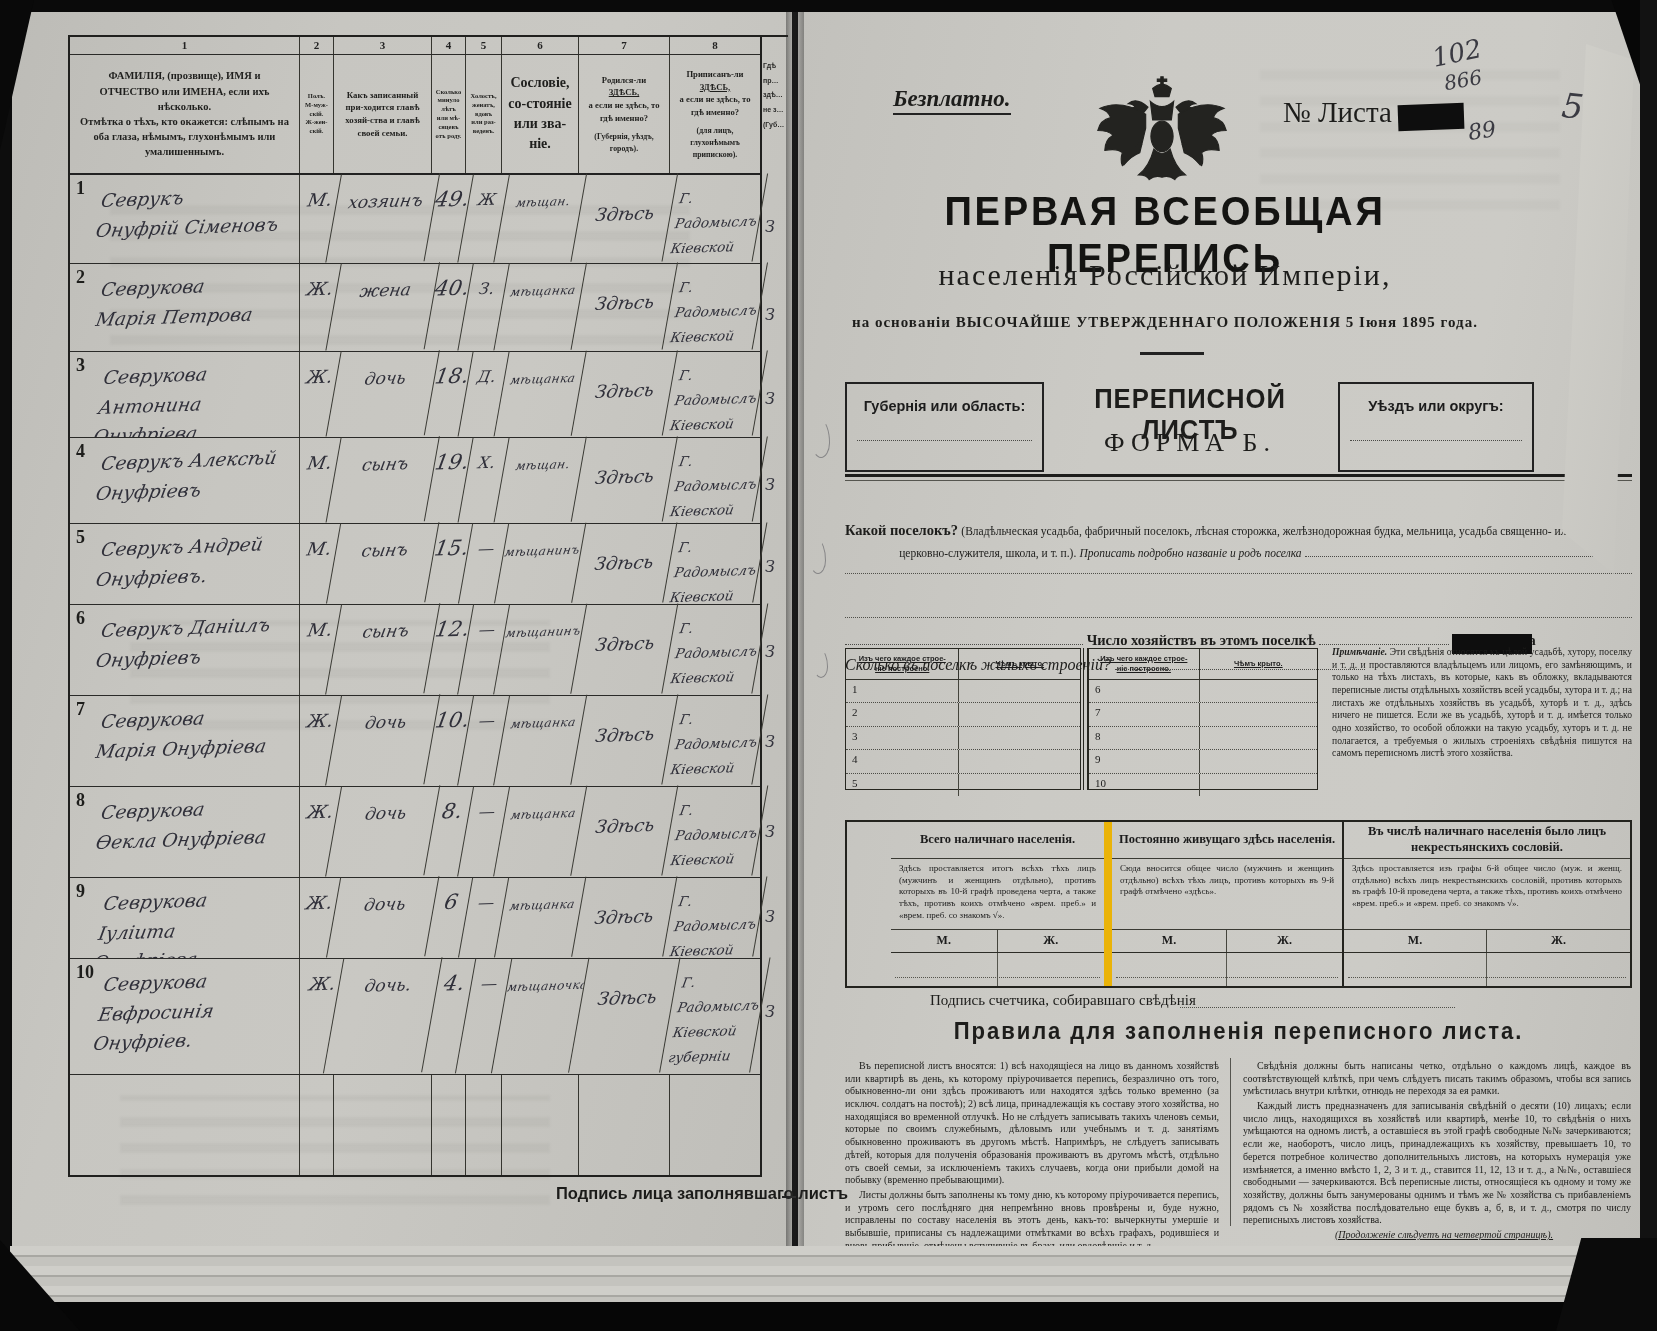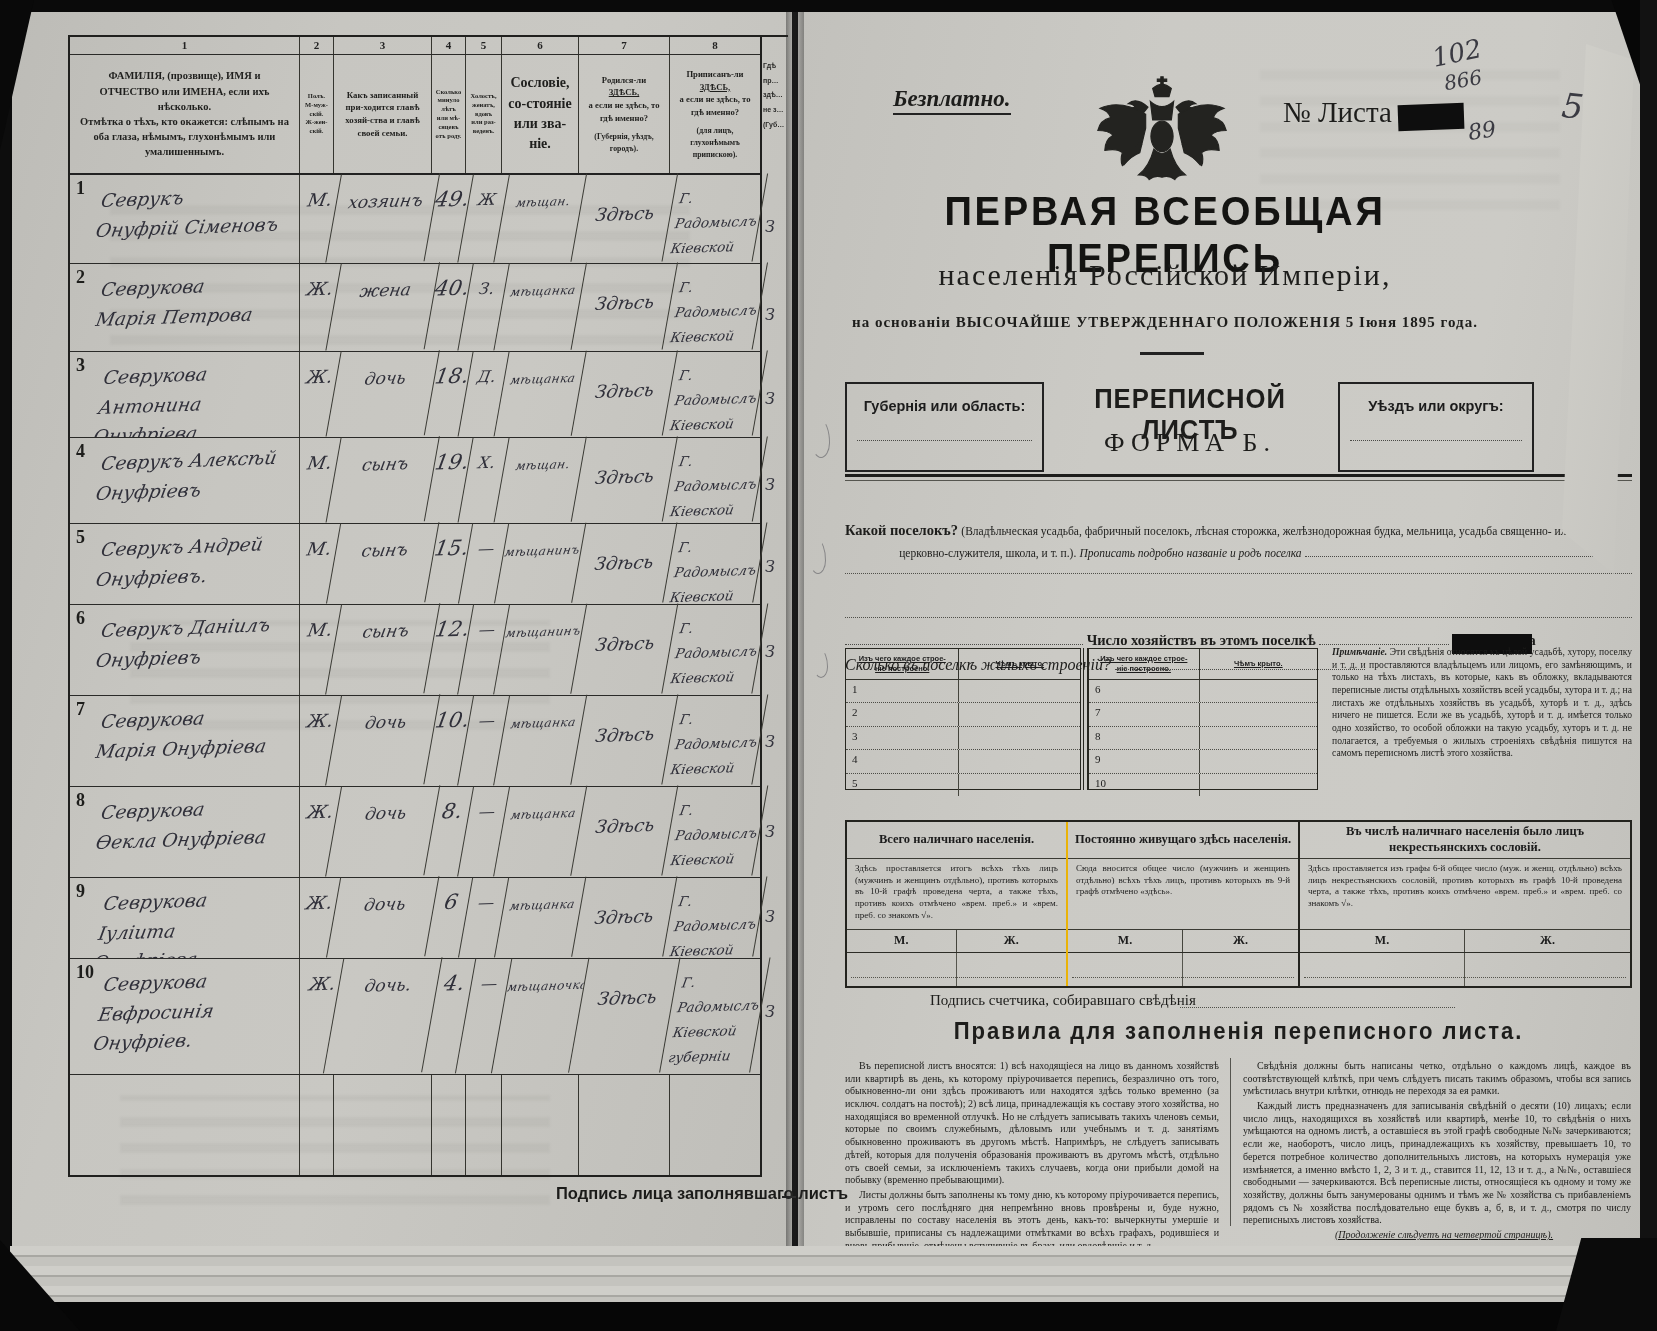--- a/index.html
+++ b/index.html
@@ -115,21 +115,21 @@
   .brow:last-child{border-bottom:none;}
   .brown{width:48.5%;border-right:1.1px solid #44443c;padding:3px 0 0 6px;box-sizing:border-box;}
   .bdbl{position:absolute;left:237.5px;top:0;width:3px;height:142px;border-left:1.4px solid #26261f;border-right:1.4px solid #26261f;}
   .bnote{left:1332px;top:646px;width:300px;height:150px;font-size:9.6px;line-height:1.32;text-align:justify;overflow:hidden;}
   .bnote b{font-style:italic;}
   .cnt-title{left:845px;top:797px;width:787px;text-align:center;font-family:"Liberation Sans",sans-serif;
              font-weight:700;font-size:16.5px;letter-spacing:.5px;}
   
   .ctable{left:845px;top:820px;width:787px;height:168px;border:2px solid #23231e;box-sizing:border-box;display:flex;}
   .csec{height:100%;box-sizing:border-box;display:flex;flex-direction:column;}
-  .csec1{width:221px;border-right:2px solid #eab308;}
+  .csec1{width:221px;border-right:8px solid #eab308;margin-left:44px;}
   .csec2{width:232px;border-right:2px solid #23231e;}
   .csec3{flex:1;}
   .cst{height:36px;display:flex;align-items:center;justify-content:center;text-align:center;
        font-weight:700;font-size:12.5px;border-bottom:1.1px solid #3a3a33;padding:0 6px;line-height:1.25;}
   .csd{height:62px;font-size:9px;line-height:1.3;text-align:justify;padding:4px 8px;border-bottom:1.1px solid #3a3a33;overflow:hidden;}
   .cmf{height:22px;display:flex;border-bottom:1.3px solid #2c2c26;}
   .cmf div{width:50%;text-align:center;font-weight:700;font-size:12px;padding-top:3px;box-sizing:border-box;}
   .cmf div:first-child{border-right:1px solid #44443c;}
   .cdata{flex:1;display:flex;position:relative;}
   .cdata div{width:50%;box-sizing:border-box;}

